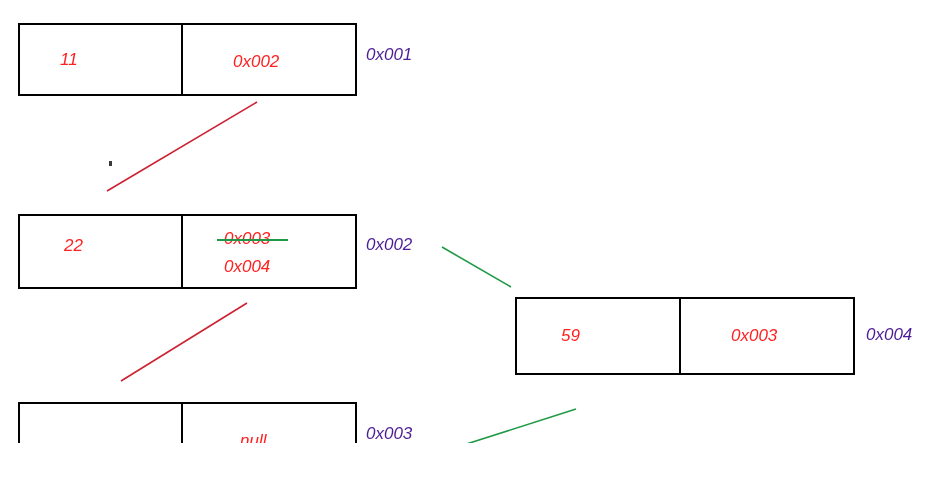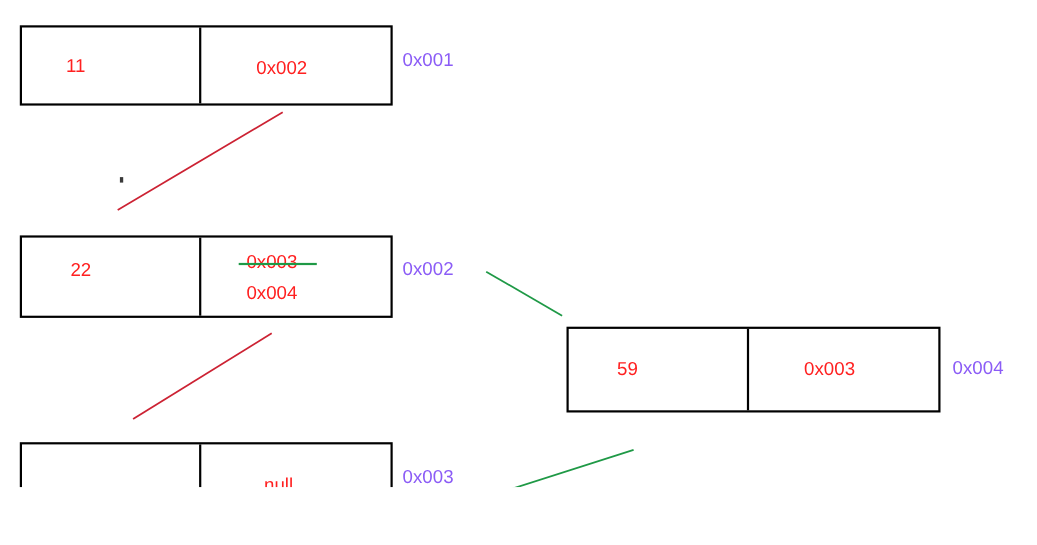--- a/index.html
+++ b/index.html
@@ -7,20 +7,21 @@
     padding: 0;
     background: #ffffff;
   }
   #canvas {
     position: relative;
     width: 943px;
     height: 443px;
     background: #ffffff;
     overflow: hidden;
     font-family: "Liberation Sans", sans-serif;
+    font-style: italic;
   }
   .node {
     position: absolute;
     box-sizing: border-box;
     border: 2px solid #000000;
     background: transparent;
   }
   .node .divider {
     position: absolute;
     top: 0;
@@ -30,21 +31,21 @@
   }
   .cell-text {
     position: absolute;
     color: #ff2020;
     font-size: 17px;
     line-height: 1;
     white-space: nowrap;
   }
   .addr-label {
     position: absolute;
-    color: #8b5cf6;
+    color: #4c1d95;
     font-size: 17px;
     line-height: 1;
     white-space: nowrap;
   }
   .strike-text {
     position: absolute;
     color: #ff2020;
     font-size: 17px;
     line-height: 1;
     white-space: nowrap;

